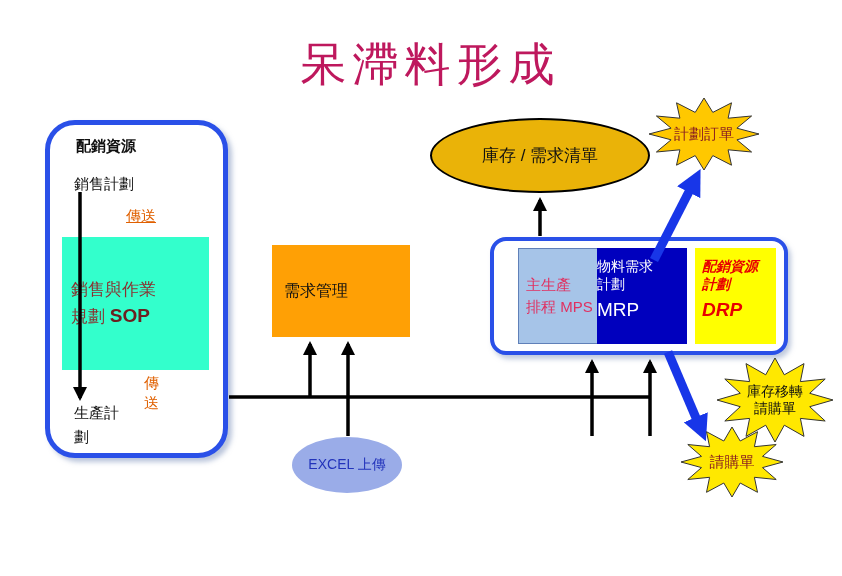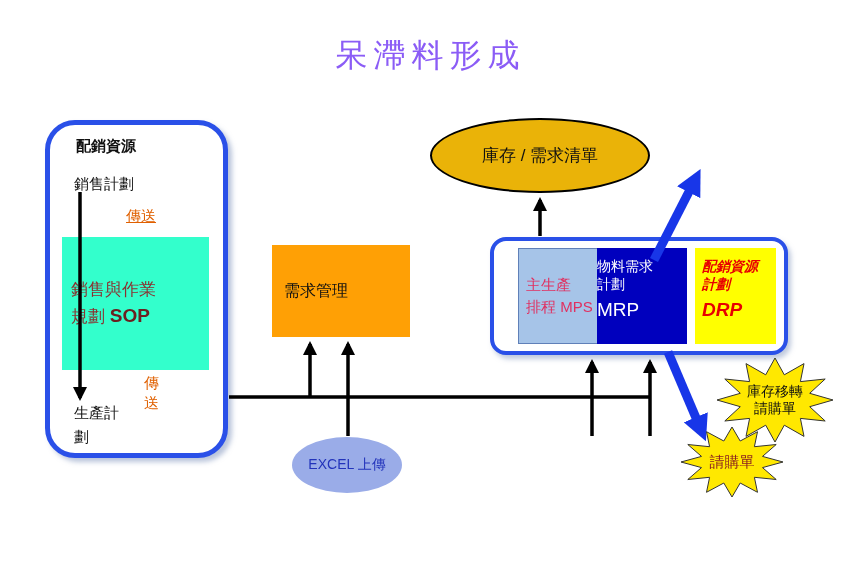--- a/index.html
+++ b/index.html
@@ -1,22 +1,22 @@
 <!DOCTYPE html>
 <html><head>
 <meta charset="utf-8">
 <style>
   * { box-sizing: border-box; margin: 0; padding: 0; }
   html, body { width: 842px; height: 576px; background: #fff; overflow: hidden; }
   body { font-family: "Liberation Sans", "DejaVu Sans", sans-serif; color: #111; }
   #slide { position: relative; width: 842px; height: 576px; background: #fff; }
 
   .title { position: absolute; top: 34px; left: 0; width: 100%; text-align: center;
-           font-family: "Liberation Serif", "DejaVu Serif", serif; font-size: 32px;
-           color: #8b5cf6; letter-spacing: 6px; padding-left: 19px; }
+           font-family: "Liberation Serif", "DejaVu Serif", serif; font-size: 46px;
+           color: #be185d; letter-spacing: 6px; padding-left: 19px; }
 
   
   .left-panel { position: absolute; left: 45px; top: 120px; width: 183px; height: 338px;
                 border: 5px solid #2A50E8; border-radius: 30px; background: #fff;
                 box-shadow: 4px 4px 5px rgba(130,150,190,.55); z-index: 2; }
   .lp-header { position: absolute; left: 26px; top: 12px; font-weight: bold; font-size: 15px; }
   .lp-sales  { position: absolute; left: 24px; top: 50px; font-size: 15px; }
   .lp-trans1 { position: absolute; left: 76px; top: 82px; font-size: 15px; color: #E06000; text-decoration: underline; }
   .sop-box   { position: absolute; left: 12px; top: 112px; width: 147px; height: 133px;
                background: #33FFCC; display: flex; flex-direction: column; justify-content: center;
@@ -139,20 +139,26 @@
     <line class="blk" x1="229" y1="397" x2="651" y2="397"></line>
     <line class="blk" x1="310" y1="397" x2="310" y2="344" marker-end="url(#mb)"></line>
     <line class="blk" x1="348" y1="436" x2="348" y2="344" marker-end="url(#mb)"></line>
     <line class="blk" x1="592" y1="436" x2="592" y2="362" marker-end="url(#mb)"></line>
     <line class="blk" x1="650" y1="436" x2="650" y2="362" marker-end="url(#mb)"></line>
     <line class="blk" x1="540" y1="236" x2="540" y2="200" marker-end="url(#mb)"></line>
     <line class="blu" x1="654" y1="260" x2="696" y2="178" marker-end="url(#mu)"></line>
     <line class="blu" x1="668" y1="352" x2="702" y2="432" marker-end="url(#mu)"></line>
   </svg>
 
+  <div class="burst burst-gold" style="left:648px; top:97px; width:112px; height:74px;">
+    <svg class="burst-shape" viewBox="0 0 112 74">
+        <polygon points="56.0,1.0 64.8,15.4 83.5,5.8 80.1,21.2 103.6,19.0 88.9,31.2 111.0,37.0 88.9,42.8 103.6,55.0 80.1,52.8 83.5,68.2 64.8,58.6 56.0,73.0 47.2,58.6 28.5,68.2 31.9,52.8 8.4,55.0 23.1,42.8 1.0,37.0 23.1,31.2 8.4,19.0 31.9,21.2 28.5,5.8 47.2,15.4"></polygon>
+      </svg>
+    <div class="burst-label c-darkred fs15">計劃訂單</div>
+  </div>
 
   <div class="burst" style="left:716px; top:357px; width:118px; height:86px;">
     <svg class="burst-shape" viewBox="0 0 118 86">
         <polygon points="59.0,1.0 68.3,17.8 88.0,6.6 84.4,24.6 109.2,22.0 93.7,36.3 117.0,43.0 93.7,49.7 109.2,64.0 84.4,61.4 88.0,79.4 68.3,68.2 59.0,85.0 49.7,68.2 30.0,79.4 33.6,61.4 8.8,64.0 24.3,49.7 1.0,43.0 24.3,36.3 8.8,22.0 33.6,24.6 30.0,6.6 49.7,17.8"></polygon>
       </svg>
     <div class="burst-label c-black">
       <div>庫存移轉</div>
       <div>請購單</div>
     </div>
   </div>

